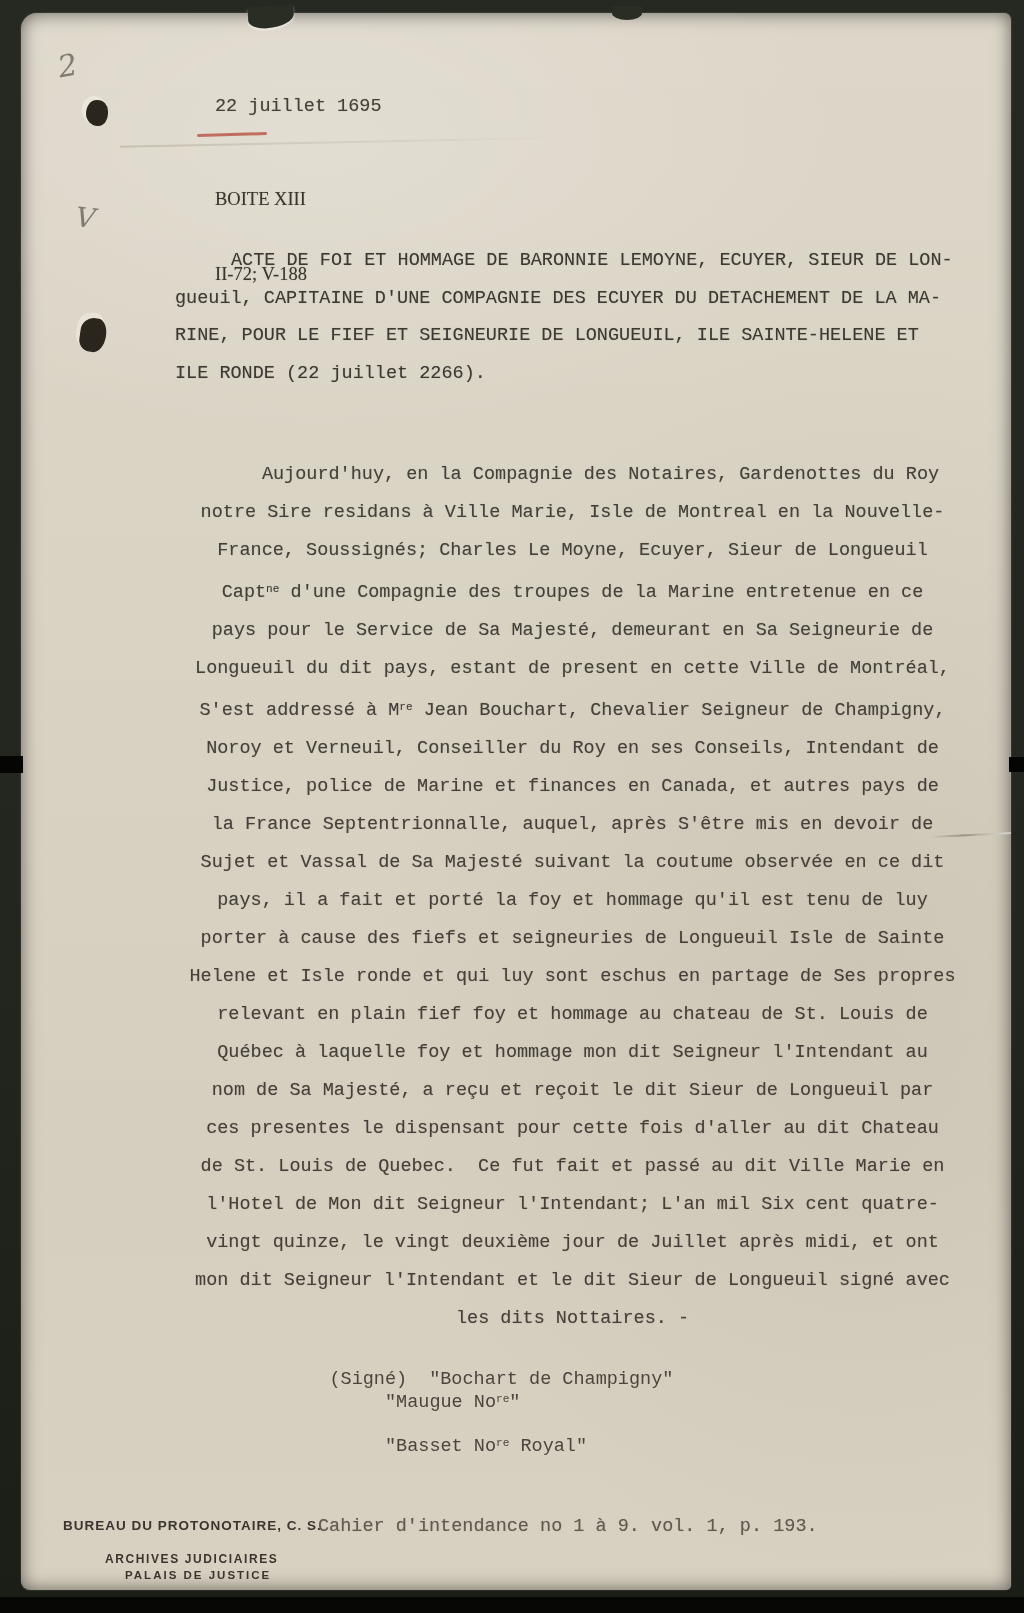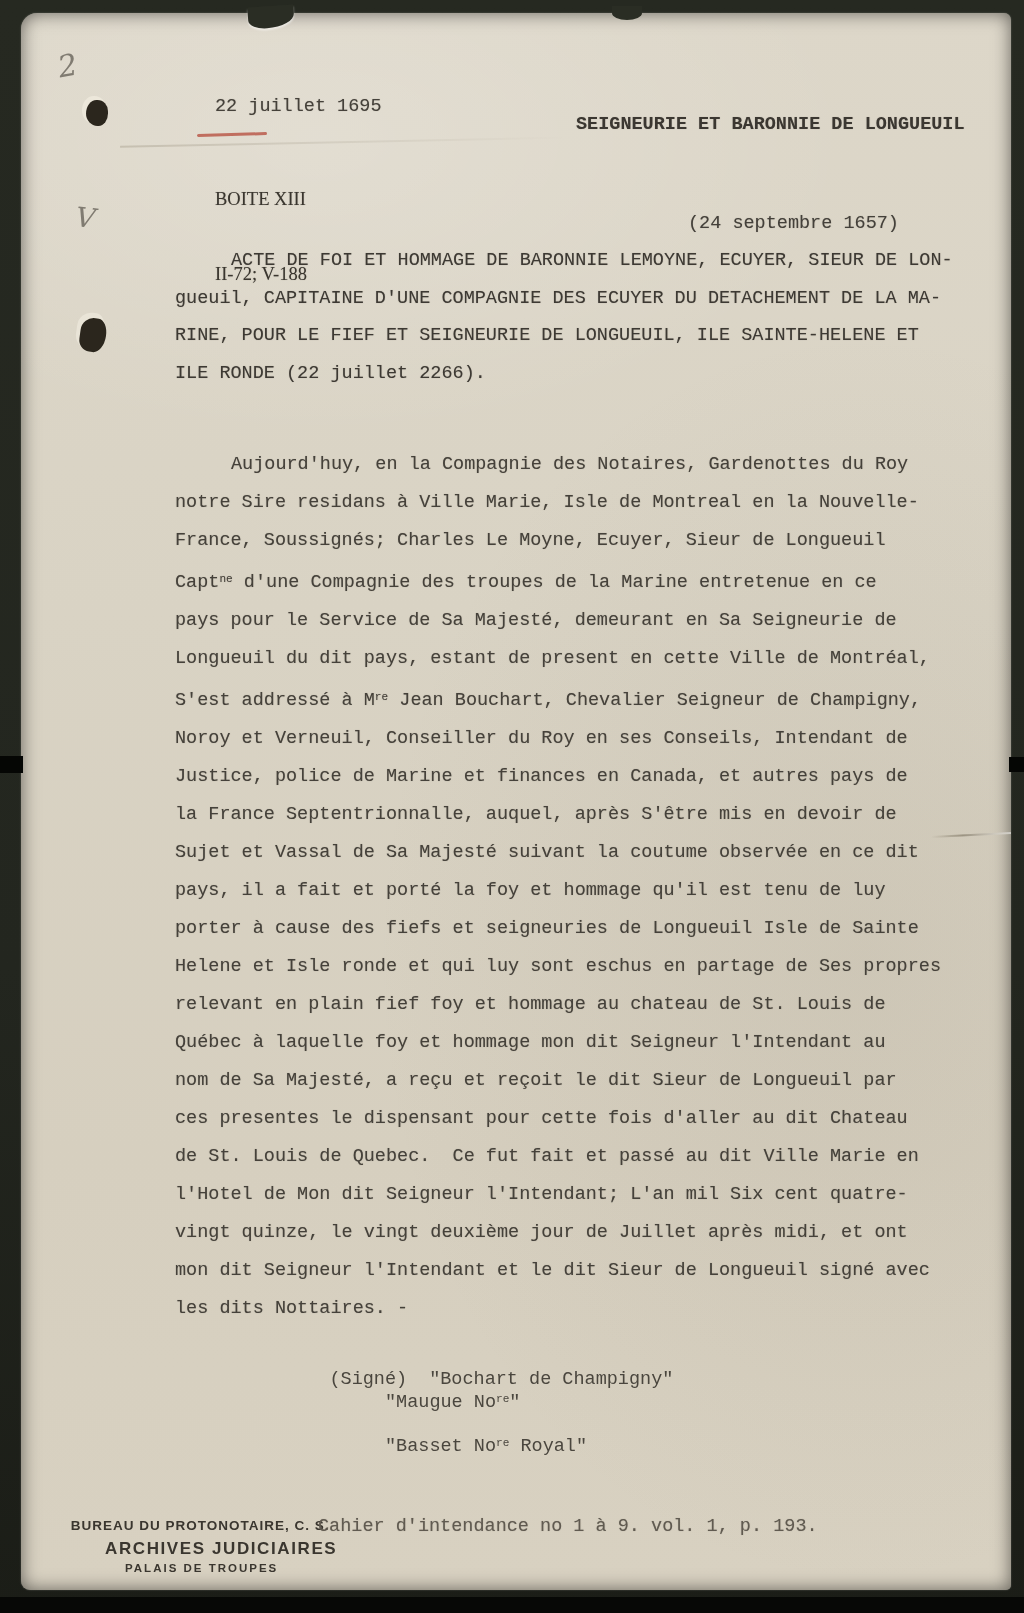--- a/index.html
+++ b/index.html
@@ -37,33 +37,33 @@
   .ref-underline{position:absolute;left:197px;top:133px;width:70px;height:3px;background:#b44a3a;opacity:.75;transform:rotate(-1.5deg);border-radius:2px;}
   .head-right{left:576px;top:42px;font-weight:bold;color:#3b3731;line-height:33px;}
   .head-right .sub{padding-left:112px;font-weight:normal;color:#44403a;}
 
   .handwritten{position:absolute;font-family:"DejaVu Serif",serif;font-style:italic;color:#807b71;}
   .hw-2{left:58px;top:48px;font-size:30px;transform:rotate(-10deg);}
   .hw-check{left:76px;top:202px;font-size:27px;transform:rotate(6deg);}
 
   .heading-block{left:175px;top:242px;width:800px;line-height:37.5px;color:#3d3933;}
   .heading-block > div:first-child{padding-left:56px;}
-  .body-block{left:175px;top:446px;width:795px;line-height:38px;}
+  .body-block{left:175px;top:456px;width:795px;line-height:38px;text-align:center;}
   .body-block > div:first-child{padding-left:56px;}
 
   .sig-line{position:absolute;color:#4a463e;font-size:18.5px;white-space:pre;}
   .sig-1{left:285px;top:1348px;}
   .sig-1 .sig-label{margin-right:22px;}
   .sig-2{left:385px;top:1392px;}
   .sig-3{left:385px;top:1436px;}
   .sig-line sup{font-size:0.6em;vertical-align:0.45em;}
 
   .stamp{position:absolute;left:63px;top:1518px;font-family:"Liberation Sans","DejaVu Sans",sans-serif;font-weight:bold;color:#3a362f;}
   .stamp .s1{font-size:13.5px;letter-spacing:1px;text-align:center;}
-  .stamp .s2{font-size:17px;letter-spacing:1.6px;padding-left:42px;margin-top:6px;}
+  .stamp .s2{font-size:12px;letter-spacing:1.6px;padding-left:42px;margin-top:19px;}
   .stamp .s3{font-size:11.5px;letter-spacing:2px;padding-left:62px;margin-top:3px;}
   .footer-ref{left:318px;top:1516px;color:#605a50;}
 </style>
 </head>
 <body>
 
 <div class="stage">
   <div class="paper"></div>
 
   <div class="tear-top"></div>
@@ -78,34 +78,30 @@
   <div class="handwritten hw-2">2</div>
   <div class="handwritten hw-check">V</div>
 
   <div class="tw head-left">
     <div class="date-line">22 juillet 1695</div>
     <div class="dark">BOITE XIII</div>
     <div class="dark">II-72; V-188</div>
   </div>
   <div class="ref-underline"></div>
 
-  <div class="tw head-right">
-    <div>SEIGNEURIE ET BARONNIE DE LONGUEUIL</div>
-    <div class="sub">(24 septembre 1657)</div>
-  </div>
 
   <div class="tw heading-block"><div>ACTE DE FOI ET HOMMAGE DE BARONNIE LEMOYNE, ECUYER, SIEUR DE LON-</div><div>gueuil, CAPITAINE D'UNE COMPAGNIE DES ECUYER DU DETACHEMENT DE LA MA-</div><div>RINE, POUR LE FIEF ET SEIGNEURIE DE LONGUEUIL, ILE SAINTE-HELENE ET</div><div>ILE RONDE (22 juillet 2266).</div></div>
 
   <div class="tw body-block"><div>Aujourd'huy, en la Compagnie des Notaires, Gardenottes du Roy</div><div>notre Sire residans à Ville Marie, Isle de Montreal en la Nouvelle-</div><div>France, Soussignés; Charles Le Moyne, Ecuyer, Sieur de Longueuil</div><div>Capt<sup>ne</sup> d'une Compagnie des troupes de la Marine entretenue en ce</div><div>pays pour le Service de Sa Majesté, demeurant en Sa Seigneurie de</div><div>Longueuil du dit pays, estant de present en cette Ville de Montréal,</div><div>S'est addressé à M<sup>re</sup> Jean Bouchart, Chevalier Seigneur de Champigny,</div><div>Noroy et Verneuil, Conseiller du Roy en ses Conseils, Intendant de</div><div>Justice, police de Marine et finances en Canada, et autres pays de</div><div>la France Septentrionnalle, auquel, après S'être mis en devoir de</div><div>Sujet et Vassal de Sa Majesté suivant la coutume observée en ce dit</div><div>pays, il a fait et porté la foy et hommage qu'il est tenu de luy</div><div>porter à cause des fiefs et seigneuries de Longueuil Isle de Sainte</div><div>Helene et Isle ronde et qui luy sont eschus en partage de Ses propres</div><div>relevant en plain fief foy et hommage au chateau de St. Louis de</div><div>Québec à laquelle foy et hommage mon dit Seigneur l'Intendant au</div><div>nom de Sa Majesté, a reçu et reçoit le dit Sieur de Longueuil par</div><div>ces presentes le dispensant pour cette fois d'aller au dit Chateau</div><div>de St. Louis de Quebec.  Ce fut fait et passé au dit Ville Marie en</div><div>l'Hotel de Mon dit Seigneur l'Intendant; L'an mil Six cent quatre-</div><div>vingt quinze, le vingt deuxième jour de Juillet après midi, et ont</div><div>mon dit Seigneur l'Intendant et le dit Sieur de Longueuil signé avec</div><div>les dits Nottaires. -</div></div>
 
   <div class="sig-line sig-1">
     <span class="sig-label">(Signé)</span><span>"Bochart de Champigny"</span>
   </div>
   <div class="sig-line sig-2">"Maugue No<sup>re</sup>"</div>
   <div class="sig-line sig-3">"Basset No<sup>re</sup> Royal"</div>
 
   <div class="stamp">
     <div class="s1">BUREAU DU PROTONOTAIRE, C. S.</div>
     <div class="s2">ARCHIVES JUDICIAIRES</div>
-    <div class="s3">PALAIS DE TROUPES</div>
+    <div class="s3">PALAIS DE JUSTICE</div>
   </div>
   <div class="tw footer-ref">Cahier d'intendance no 1 à 9. vol. 1, p. 193.</div>
 </div>
 
 </body></html>

